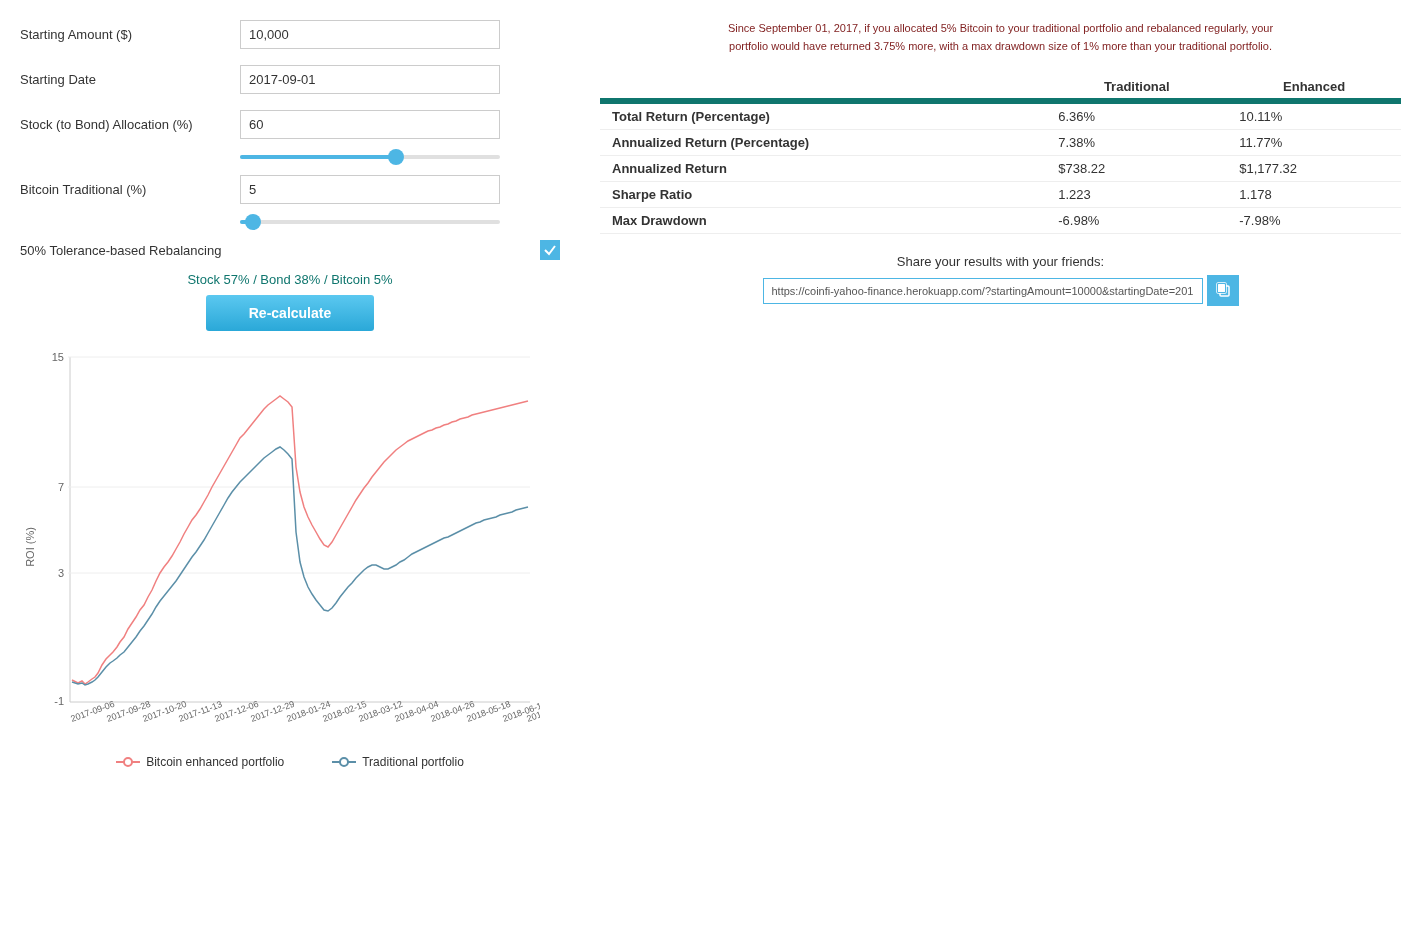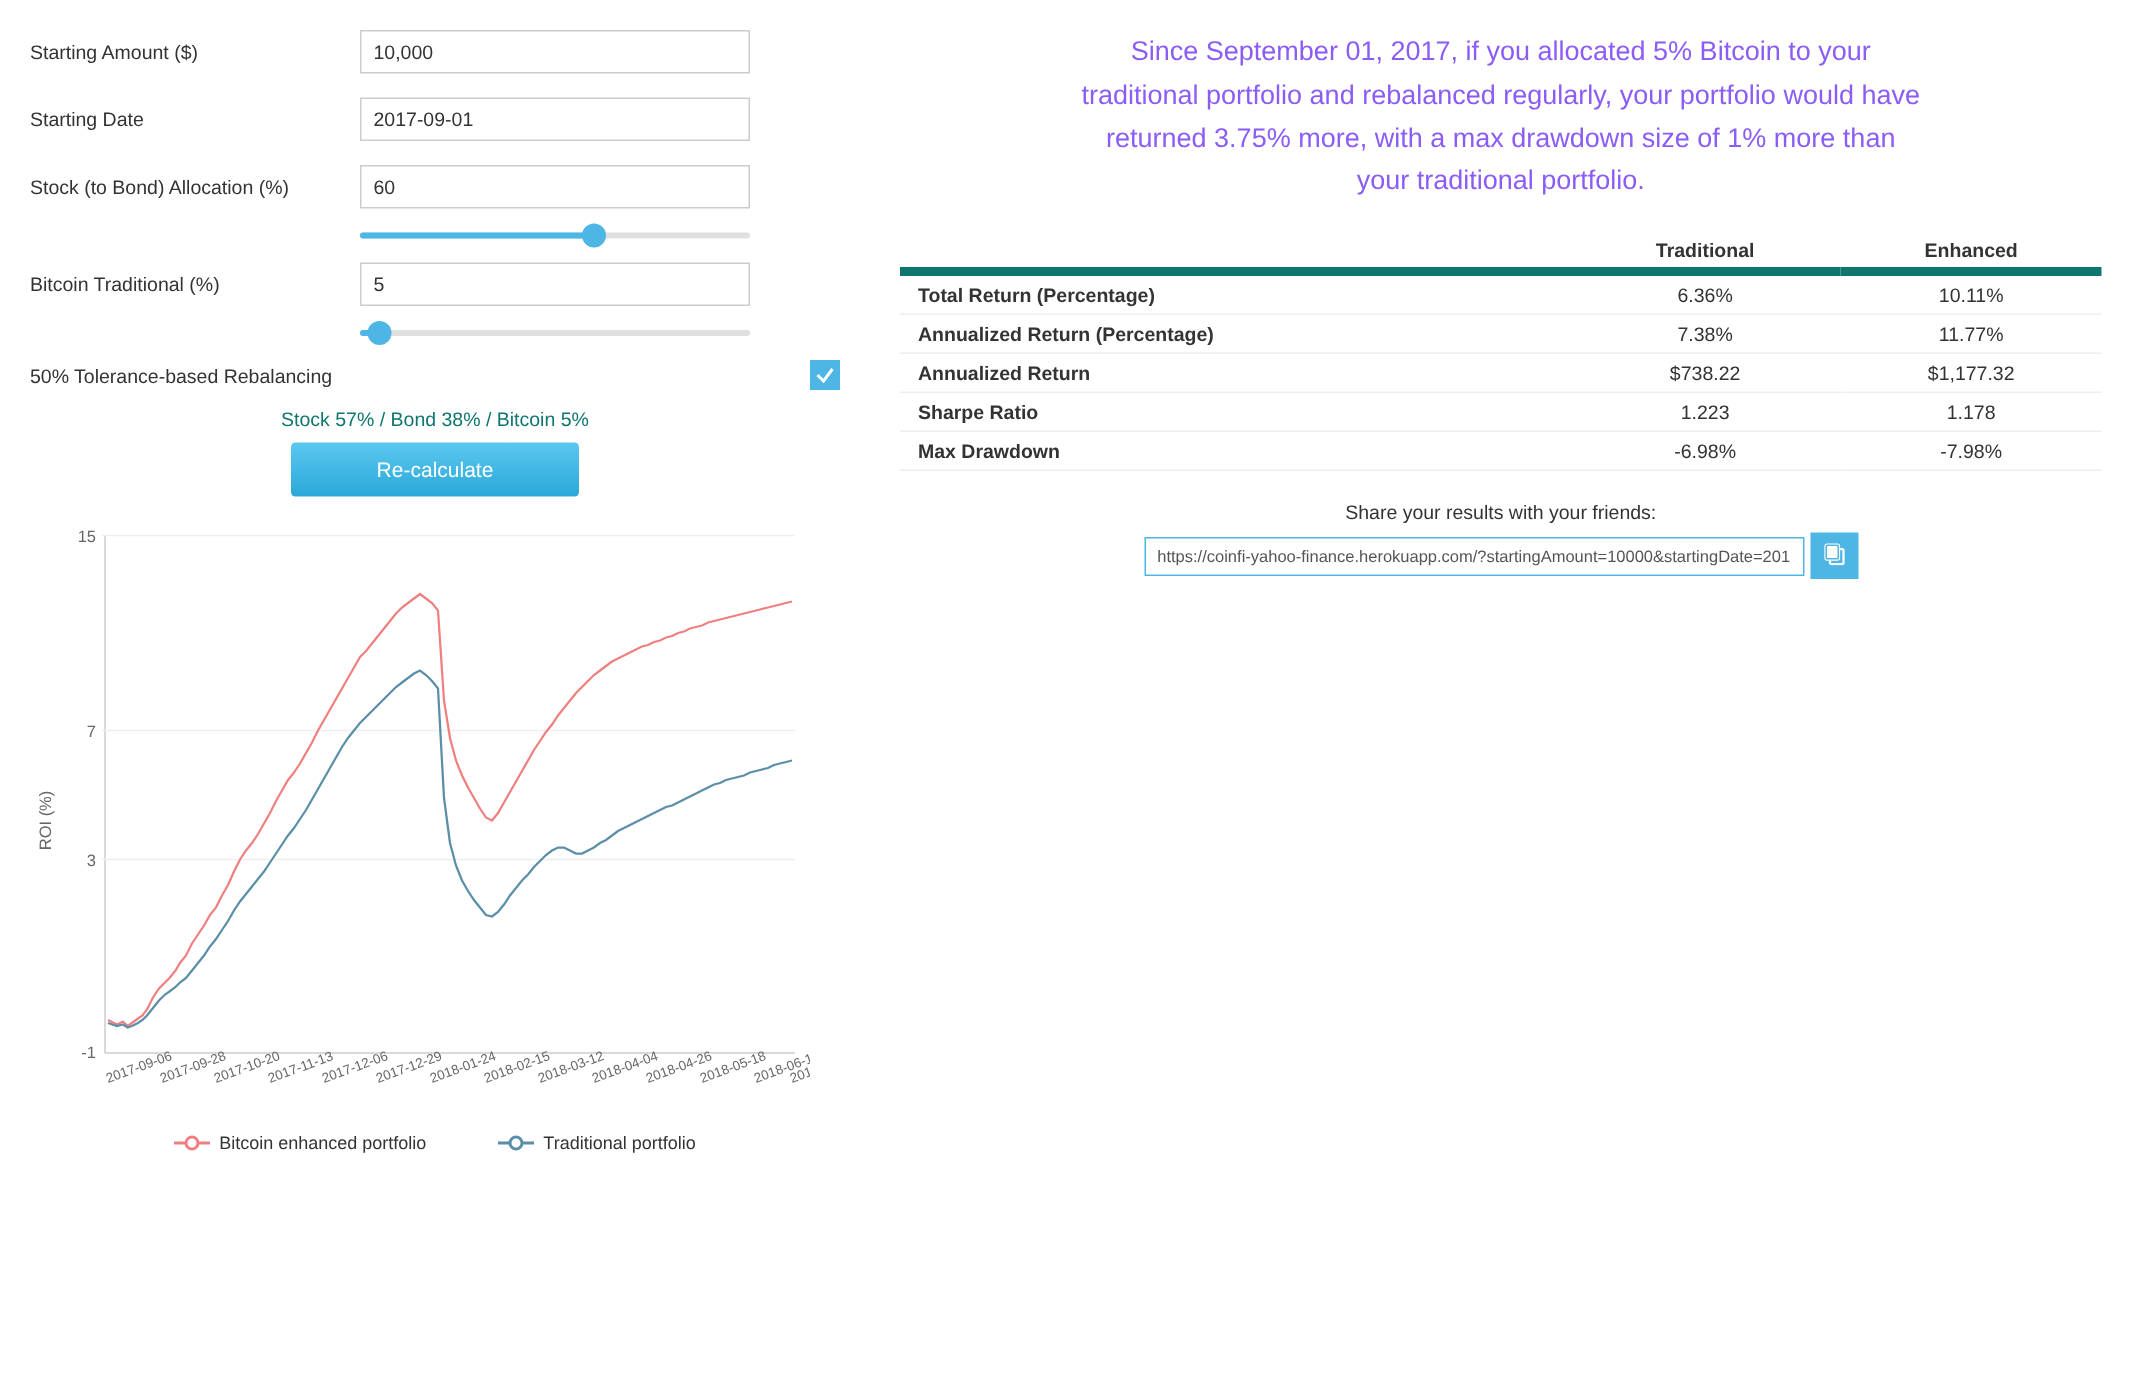--- a/index.html
+++ b/index.html
@@ -19,38 +19,38 @@
     .slider-thumb { width: 16px; height: 16px; background: #4db6e4; border-radius: 50%; position: absolute; top: -6px; transform: translateX(-50%); cursor: pointer; }
 
     .checkbox-row { display: flex; align-items: center; margin-bottom: 12px; }
     .checkbox-label { flex: 1; font-size: 13px; }
     .checkbox-box { width: 20px; height: 20px; background: #4db6e4; border: none; display: flex; align-items: center; justify-content: center; }
     .checkbox-box svg { color: white; }
 
     .allocation-text { text-align: center; font-size: 13px; color: #0f766e; margin-bottom: 8px; }
 
     .recalculate-btn {
-      display: block; width: 192px; margin: 0 auto 16px;
+      display: block; width: 168px; margin: 0 auto 16px;
       background: linear-gradient(to bottom, #5bc8f0, #2aa8d8);
       color: white; border: none; padding: 10px 8px;
-      font-size: 14px; font-weight: normal; cursor: pointer;
+      font-size: 14px; font-weight: bold; cursor: pointer;
       border-radius: 3px;
     }
 
     
     .chart-container { margin-top: 10px; }
     .chart-svg { display: block; }
 
     
-    .summary-text { font-size: 18px; color: #8b5cf6; text-align: center; line-height: 1.6; margin-bottom: 20px; max-width: 560px; margin-left: auto; margin-right: auto; }
+    .summary-text { font-size: 11px; color: #7f1d1d; text-align: center; line-height: 1.6; margin-bottom: 20px; max-width: 560px; margin-left: auto; margin-right: auto; }
     .results-table { width: 100%; border-collapse: collapse; margin-bottom: 20px; font-size: 13px; }
     .results-table th { text-align: center; font-weight: bold; padding: 4px 12px; border-bottom: 6px solid #0f766e; }
     .results-table td { padding: 5px 12px; border-bottom: 1px solid #eee; }
     .results-table td:first-child { font-weight: bold; }
-    .results-table td:not(:first-child) { text-align: center; }
+    .results-table td:not(:first-child) { text-align: left; }
 
     .share-section { text-align: center; }
     .share-label { font-size: 13px; margin-bottom: 6px; }
     .share-url-row { display: flex; align-items: center; justify-content: center; gap: 4px; }
     .share-url-input { width: 440px; border: 1px solid #4db6e4; padding: 6px 8px; font-size: 11px; color: #555; outline: none; }
     .copy-btn { background: #4db6e4; border: none; color: white; padding: 6px 8px; cursor: pointer; font-size: 13px; }
 
     
     .legend { display: flex; justify-content: center; gap: 48px; margin-top: 8px; font-size: 12px; }
     .legend-item { display: flex; align-items: center; gap: 6px; }

